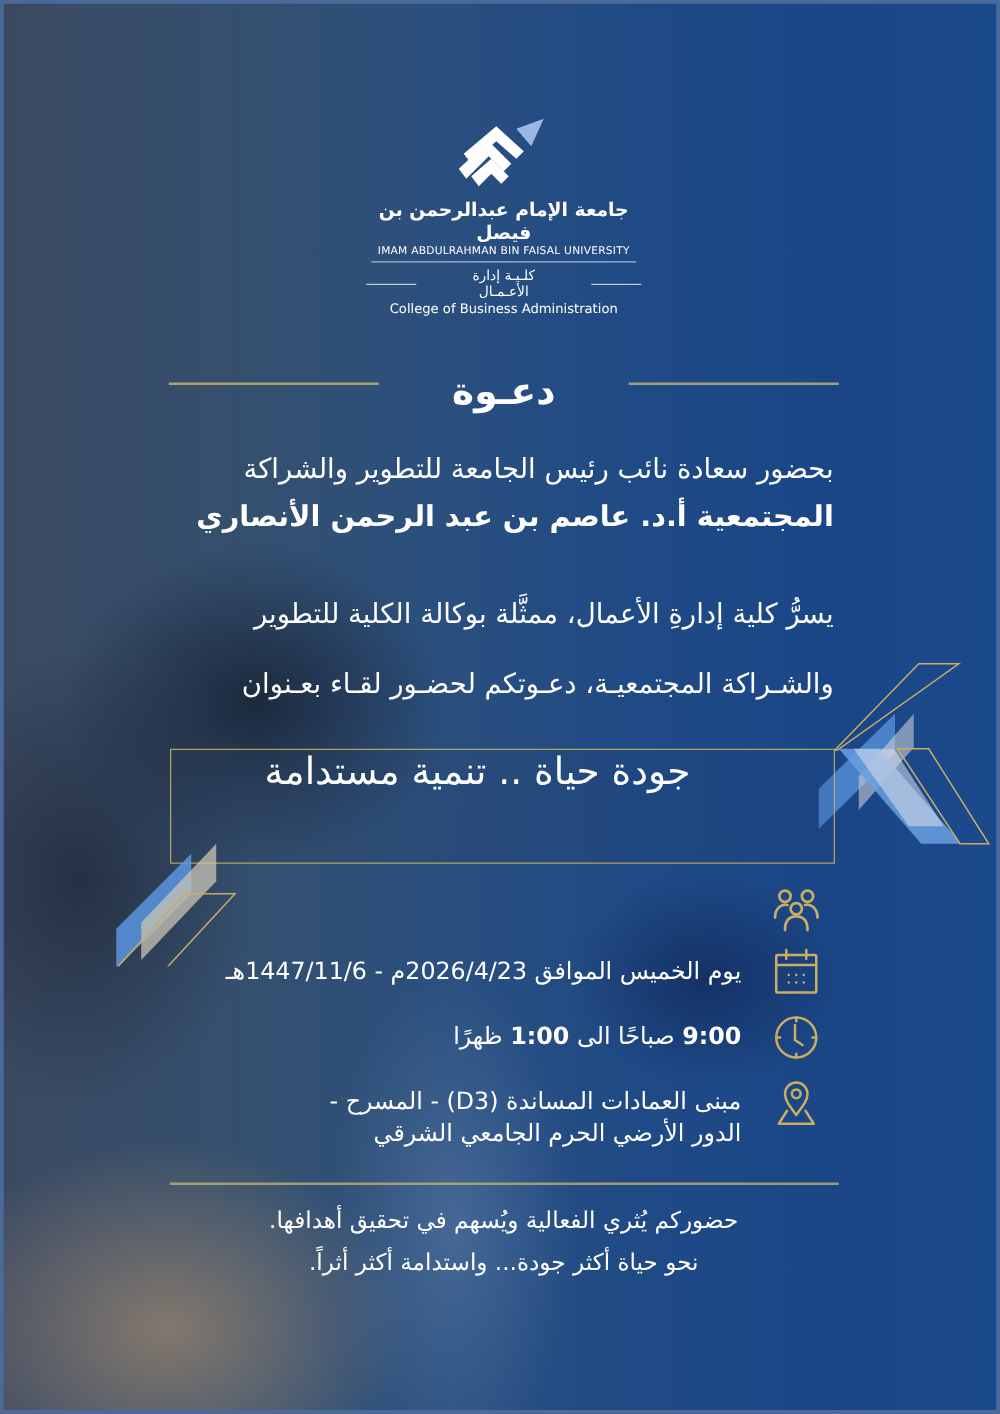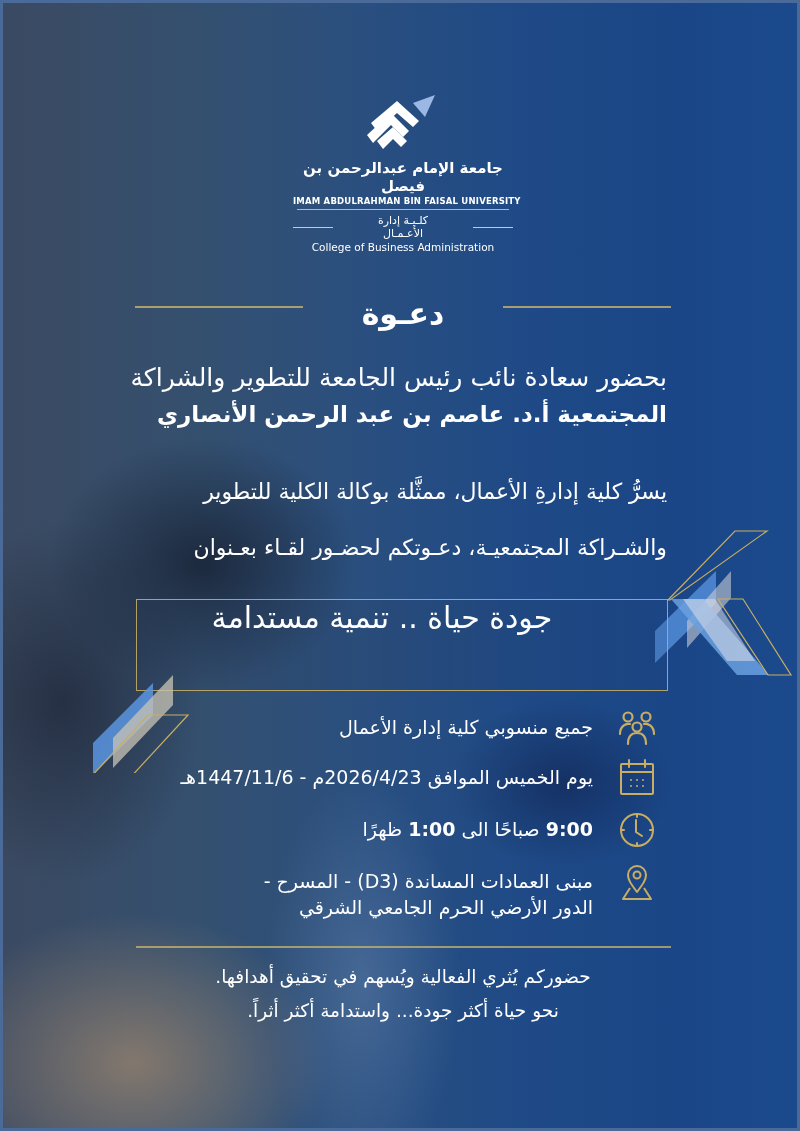--- a/index.html
+++ b/index.html
@@ -15,32 +15,32 @@
         radial-gradient(ellipse 220px 180px at 200px 560px, rgba(20,28,45,0.75), rgba(20,28,45,0) 70%),
         radial-gradient(ellipse 200px 260px at 60px 700px, rgba(25,30,45,0.6), rgba(25,30,45,0) 70%),
         radial-gradient(ellipse 260px 200px at 130px 1060px, rgba(150,130,110,0.8), rgba(150,130,110,0) 75%),
         radial-gradient(ellipse 140px 300px at 360px 980px, rgba(120,150,190,0.35), rgba(120,150,190,0) 70%),
         radial-gradient(ellipse 160px 120px at 560px 780px, rgba(10,20,60,0.45), rgba(10,20,60,0) 70%),
         linear-gradient(90deg, #3b4a62 0%, #34506f 25%, #2a4f7f 45%, #1f4a86 65%, #1a4687 85%, #1b4a8c 100%);
     }
     .logo { position: absolute; left: 290px; top: 90px; width: 220px; text-align: center; }
     .logo svg { display: block; margin: 0 auto; }
     .logo .ar-uni { font-size: 15px; font-weight: bold; direction: rtl; margin-top: 2px; letter-spacing: 0; }
-    .logo .en-uni { font-size: 8.5px; font-weight: bold; letter-spacing: 0.2px; margin-top: 1px; white-space: nowrap; }
+    .logo .en-uni { font-size: 8.5px; font-weight: normal; letter-spacing: 0.2px; margin-top: 1px; white-space: nowrap; }
     .logo .college-row { display: flex; align-items: center; justify-content: center; gap: 24px; margin-top: 4px; }
     .logo .college-row .line { height: 1px; width: 40px; background: rgba(255,255,255,0.7); }
     .logo .ar-college { font-size: 11px; direction: rtl; }
     .logo .en-college { font-size: 10.5px; margin-top: 1px; white-space: nowrap; }
 
     .title-row { position: absolute; left: 132px; top: 284px; width: 536px; height: 40px; display: flex; align-items: center; }
     .title-row .gold-line { flex: 1; height: 2px; background: linear-gradient(90deg, rgba(200,180,110,0.8), rgba(200,180,110,0.8)); }
     .title-row .title { width: 200px; text-align: center; font-size: 30px; font-weight: bold; direction: rtl; margin-top: 12px; }
 
     .text-block { position: absolute; right: 130px; direction: rtl; text-align: right; }
-    .line-1 { top: 360px; font-size: 25px; margin-left: 34px; }
+    .line-1 { top: 360px; font-size: 22px; margin-left: 34px; }
     .line-2 { top: 398px; font-size: 23px; font-weight: bold; }
     .line-3 { top: 476px; font-size: 22px; }
     .line-4 { top: 532px; font-size: 22px; }
 
     .event-box {
       position: absolute; left: 133px; top: 596px; width: 532px; height: 92px;
       border: 1.5px solid rgba(196,172,100,0.9); box-sizing: border-box;
       display: flex; align-items: flex-start; justify-content: center;
       background: linear-gradient(90deg, rgba(40,60,90,0.25), rgba(30,60,110,0.15));
     }
@@ -123,21 +123,20 @@
       <svg class="icon" viewBox="0 0 40 40">
         <g fill="none" stroke="#c9ad62" stroke-width="2.2" stroke-linecap="round">
           <circle cx="11" cy="9" r="4.5"></circle>
           <circle cx="29" cy="9" r="4.5"></circle>
           <circle cx="20" cy="19" r="4.5"></circle>
           <path d="M3,26 C3,18 9,15 13,16"></path>
           <path d="M37,26 C37,18 31,15 27,16"></path>
           <path d="M11,36 C11,28 15,25 20,25 C25,25 29,28 29,36"></path>
         </g>
       </svg>
-      <div class="text">جميع منسوبي كلية إدارة الأعمال</div>
     </div>
 
     <div class="detail-row row-date">
       <svg class="icon" viewBox="0 0 40 40">
         <g fill="none" stroke="#c9ad62" stroke-width="2" stroke-linecap="round">
           <rect x="4" y="6" width="32" height="30" rx="1"></rect>
           <line x1="4" y1="14" x2="36" y2="14"></line>
           <line x1="12" y1="2" x2="12" y2="9"></line>
           <line x1="28" y1="2" x2="28" y2="9"></line>
         </g>

